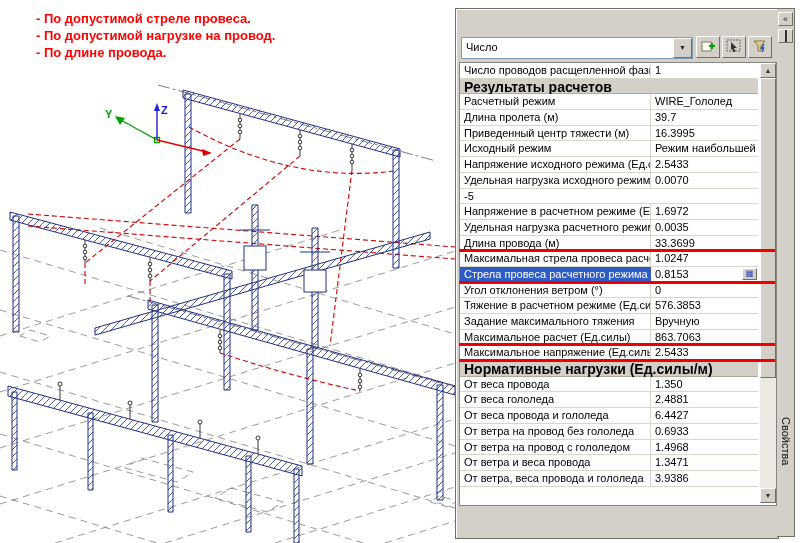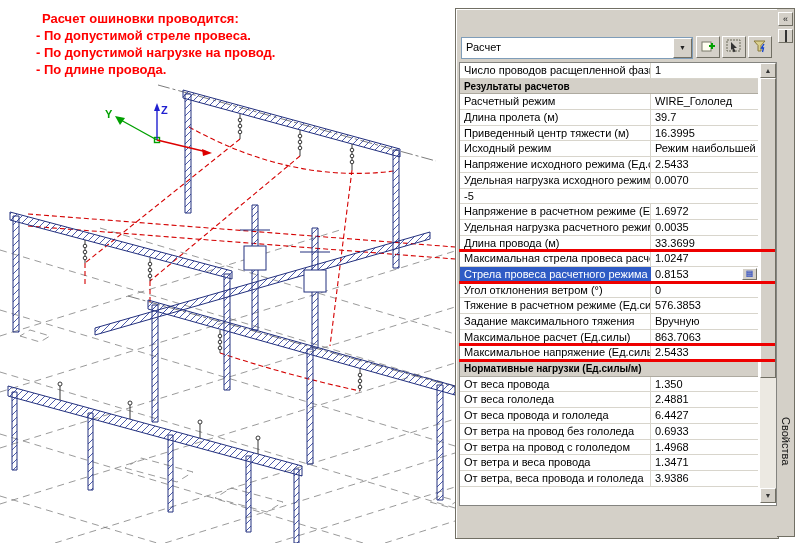--- a/index.html
+++ b/index.html
@@ -29,21 +29,21 @@
 
   #grid-wrap{position:absolute;left:3px;top:53px;width:316px;height:442px;
              border:1px solid #848480;background:#fff;}
   #prop-grid{position:absolute;left:0;top:0;width:298px;z-index:2;}
   .prow{position:relative;height:15.7px;box-sizing:border-box;border-bottom:1px solid #d8d5cc;
         font-size:11px;display:flex;background:#fff;}
   .plabel{width:191px;box-sizing:border-box;border-right:1px solid #d8d5cc;
           padding:1px 0 0 4px;white-space:nowrap;overflow:hidden;line-height:13px;color:#000;}
   .pvalue{flex:1;padding:1px 0 0 4px;white-space:nowrap;overflow:hidden;position:relative;
           line-height:13px;color:#000;}
-  .phead{height:15.7px;box-sizing:border-box;background:#d4d0c8;font-weight:bold;font-size:10px;
+  .phead{height:15.7px;box-sizing:border-box;background:#d4d0c8;font-weight:bold;font-size:14px;
          padding:2px 0 0 4px;border-bottom:1px solid #aeaaa0;line-height:12px;color:#000;}
   .prow.selected .plabel{background:#2f5bc5;color:#fff;border-right-color:#2f5bc5;}
   .calc-btn{position:absolute;right:1px;top:1px;width:15px;height:12px;background:#d4d0c8;
          border:1px solid;border-color:#fff #716f64 #716f64 #fff;font-size:8px;line-height:9px;
          padding:0;color:#2040c0;}
   .red-underline{position:absolute;left:-1px;bottom:-2px;width:calc(100% + 18px);height:3px;
          background:#ee0000;z-index:10;}
 
   #scrollbar{position:absolute;right:0;top:0;width:16px;height:440px;background:#ece9e2;z-index:1;}
   .sb-btn{position:absolute;left:0;width:16px;height:15px;background:#d4d0c8;border:1px solid;
@@ -196,32 +196,31 @@
       <line x1="157" y1="140" x2="119" y2="119" stroke="#00a000"></line>
       <polygon points="115,116 125,118 120,125" fill="#00a000" stroke="none"></polygon>
       <line x1="157" y1="140" x2="207" y2="152" stroke="#dd0000"></line>
       <polygon points="212,153 202,149 203,156" fill="#dd0000" stroke="none"></polygon>
       <text x="161" y="114" font-size="11" font-weight="bold" fill="#2020d0" stroke="none">Z</text>
       <text x="105" y="118" font-size="11" font-weight="bold" fill="#00a000" stroke="none">Y</text>
     </g>
   </svg>
 
   <div id="annotation">
-    <div class="ann-title">Расчет ошиновки проводится:</div>
     <div id="ann-lines">
         <div>- По допустимой стреле провеса.</div>
         <div>- По допустимой нагрузке на провод.</div>
         <div>- По длине провода.</div>
       </div>
   </div>
 
   <div id="prop-panel">
 
     <div id="combo">
-      <span class="combo-text">Расчет</span>
+      <span class="combo-text">Число</span>
       <span class="combo-btn">▼</span>
     </div>
 
     <button class="tool-btn" id="btn-pickadd">
       <svg width="16" height="14">
         <rect x="2" y="3" width="9" height="9" fill="#fffef0" stroke="#7a7a6a"></rect>
         <path d="M12 4v6M9 7h6" stroke="#00a000" stroke-width="2" fill="none"></path>
       </svg>
     </button>
     <button class="tool-btn" id="btn-select">

